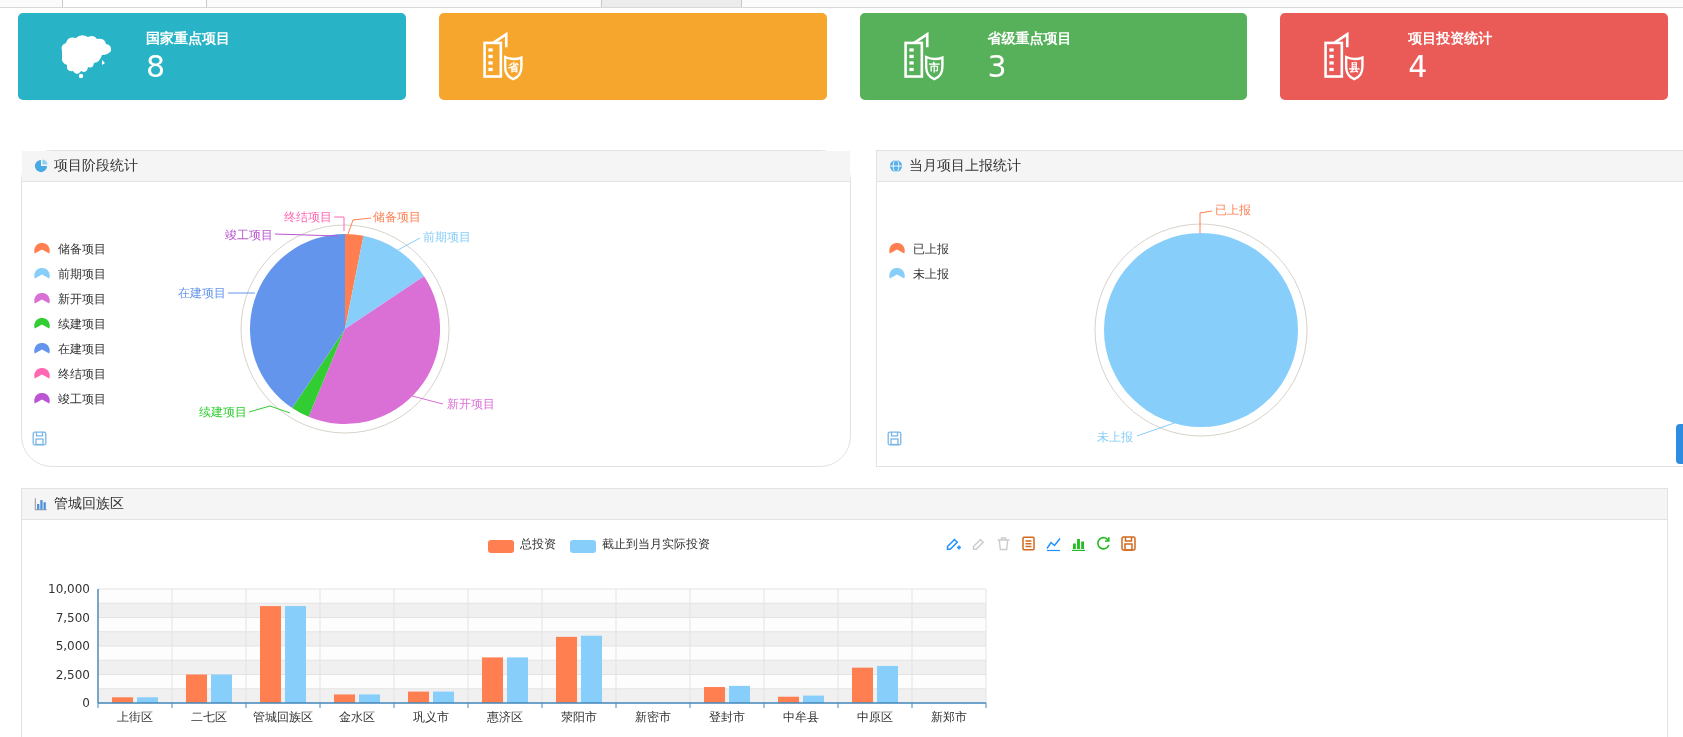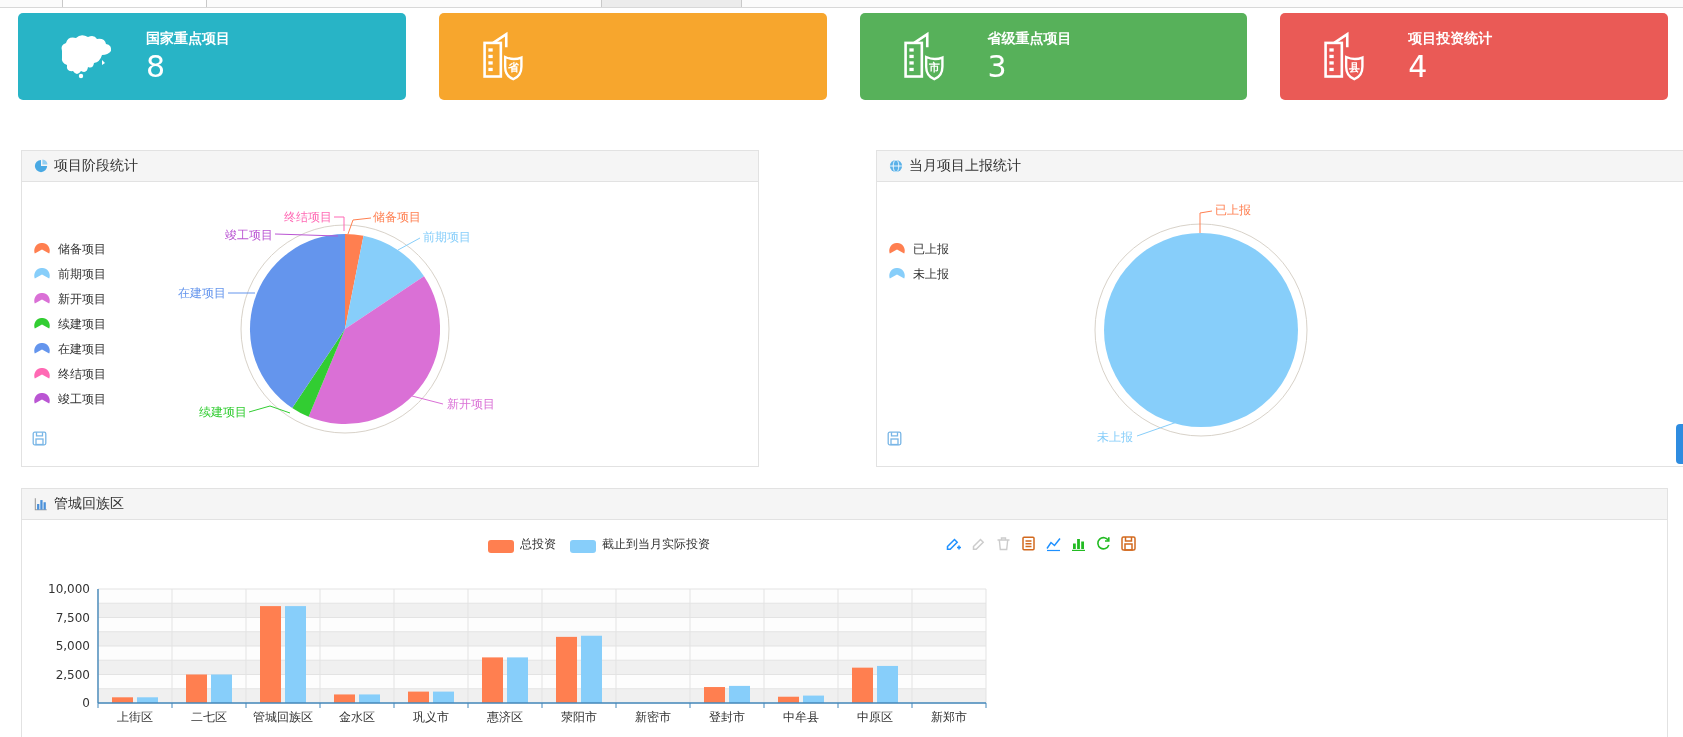--- a/index.html
+++ b/index.html
@@ -15,21 +15,21 @@
   .card{flex:1;border-radius:5px;display:flex;align-items:center;color:#fff;cursor:pointer;}
   .card-icon{width:128px;display:flex;justify-content:center;align-items:center;}
   .card-text{flex:1;text-align:left;padding-right:111px;}
   .card-label{font-size:14px;font-weight:bold;margin-bottom:3px;}
   .card-value{font-size:30px;line-height:1.05;}
 
   
   .panel{position:absolute;background:#fff;border:1px solid #e2e2e2;box-sizing:border-box;}
   .panel-h{height:30px;background:#f5f5f5;border-bottom:1px solid #e2e2e2;display:flex;align-items:center;padding:0 12px;font-size:14px;color:#333;gap:6px;}
   .panel-h .hicon{display:flex;align-items:center;}
-  .panel1{left:21px;top:150px;width:738px;height:317px;}
+  .panel1{left:21px;top:150px;width:830px;height:317px;border-radius:31px;}
   .panel2{left:876px;top:150px;width:856px;height:317px;}
   .panel3{left:21px;top:488px;width:1647px;height:262px;}
   .pcontent{position:relative;width:100%;height:calc(100% - 30px);}
 
   .chart-svg{position:absolute;left:0;top:0;}
 
   
   .legend-pie{position:absolute;left:11px;top:59px;display:flex;flex-direction:column;gap:8px;z-index:2;}
   .legend-pie .li{display:flex;align-items:center;gap:7px;font-size:12px;color:#333;cursor:pointer;}
 

